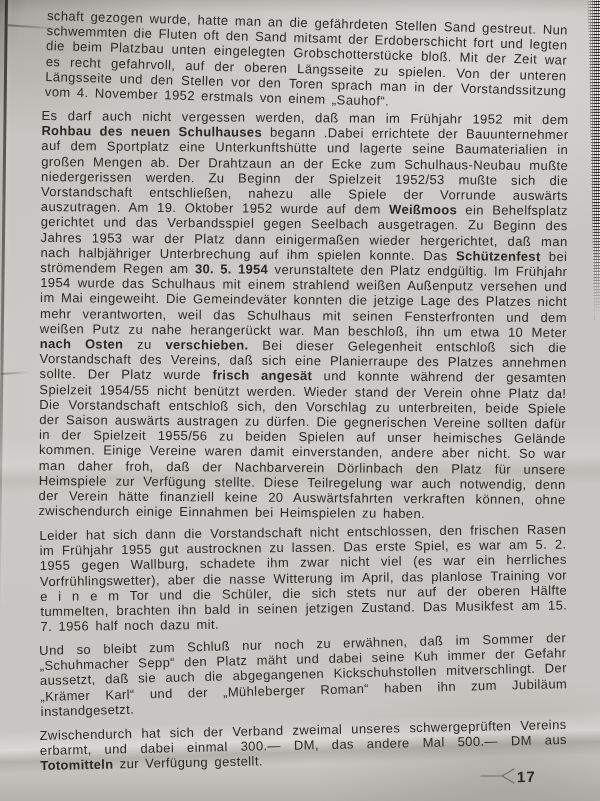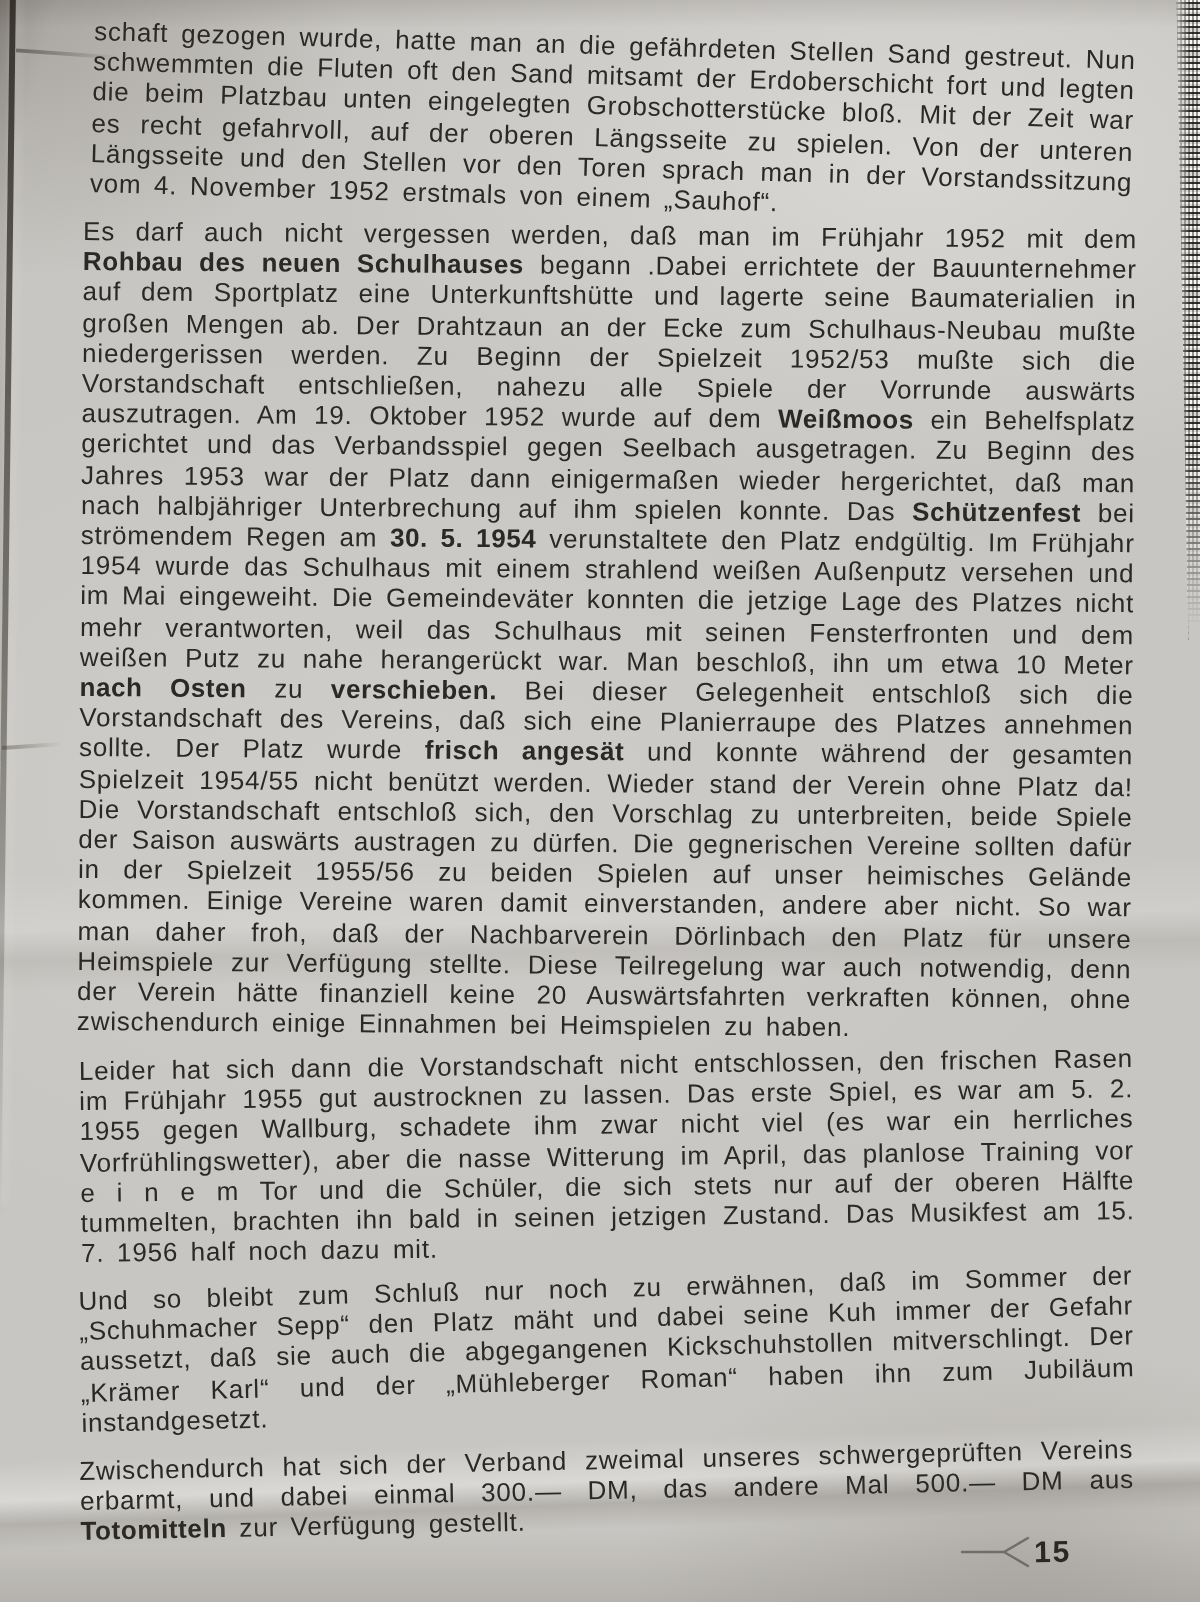--- a/index.html
+++ b/index.html
@@ -98,15 +98,15 @@
   </svg>
 
   <div class="text-block">
       <p class="para para-1"><span>schaft gezogen wurde, hatte man an die gefährdeten Stellen Sand gestreut. Nun schwemmten die Fluten oft den Sand mitsamt der Erdoberschicht fort und legten die beim Platzbau unten eingelegten Grobschotterstücke bloß. Mit der Zeit war es recht gefahrvoll, auf der oberen Längsseite zu spielen. Von der unteren Längsseite und den Stellen vor den Toren sprach man in der Vorstandssitzung vom 4. November 1952 erstmals von einem „Sauhof“.</span></p>
       <p class="para para-2"><span>Es darf auch nicht vergessen werden, daß man im Frühjahr 1952 mit dem </span><b>Rohbau des neuen Schulhauses</b><span> begann .Dabei errichtete der Bauunternehmer auf dem Sportplatz eine Unterkunftshütte und lagerte seine Baumaterialien in großen Mengen ab. Der Drahtzaun an der Ecke zum Schulhaus-Neubau mußte niedergerissen werden. Zu Beginn der Spielzeit 1952/53 mußte sich die Vorstandschaft entschließen, nahezu alle Spiele der Vorrunde auswärts auszutragen. Am 19. Oktober 1952 wurde auf dem </span><b>Weißmoos</b><span> ein Behelfsplatz gerichtet und das Verbandsspiel gegen Seelbach ausgetragen. Zu Beginn des Jahres 1953 war der Platz dann einigermaßen wieder hergerichtet, daß man nach halbjähriger Unterbrechung auf ihm spielen konnte. Das </span><b>Schützenfest</b><span> bei strömendem Regen am </span><b>30. 5. 1954</b><span> verunstaltete den Platz endgültig. Im Frühjahr 1954 wurde das Schulhaus mit einem strahlend weißen Außenputz versehen und im Mai eingeweiht. Die Gemeindeväter konnten die jetzige Lage des Platzes nicht mehr verantworten, weil das Schulhaus mit seinen Fensterfronten und dem weißen Putz zu nahe herangerückt war. Man beschloß, ihn um etwa 10 Meter </span><b>nach Osten</b><span> zu </span><b>verschieben.</b><span> Bei dieser Gelegenheit entschloß sich die Vorstandschaft des Vereins, daß sich eine Planierraupe des Platzes annehmen sollte. Der Platz wurde </span><b>frisch angesät</b><span> und konnte während der gesamten Spielzeit 1954/55 nicht benützt werden. Wieder stand der Verein ohne Platz da! Die Vorstandschaft entschloß sich, den Vorschlag zu unterbreiten, beide Spiele der Saison auswärts austragen zu dürfen. Die gegnerischen Vereine sollten dafür in der Spielzeit 1955/56 zu beiden Spielen auf unser heimisches Gelände kommen. Einige Vereine waren damit einverstanden, andere aber nicht. So war man daher froh, daß der Nachbarverein Dörlinbach den Platz für unsere Heimspiele zur Verfügung stellte. Diese Teilregelung war auch notwendig, denn der Verein hätte finanziell keine 20 Auswärtsfahrten verkraften können, ohne zwischendurch einige Einnahmen bei Heimspielen zu haben.</span></p>
       <p class="para para-3"><span>Leider hat sich dann die Vorstandschaft nicht entschlossen, den frischen Rasen im Frühjahr 1955 gut austrocknen zu lassen. Das erste Spiel, es war am 5. 2. 1955 gegen Wallburg, schadete ihm zwar nicht viel (es war ein herrliches Vorfrühlingswetter), aber die nasse Witterung im April, das planlose Training vor e i n e m Tor und die Schüler, die sich stets nur auf der oberen Hälfte tummelten, brachten ihn bald in seinen jetzigen Zustand. Das Musikfest am 15. 7. 1956 half noch dazu mit.</span></p>
       <p class="para para-4"><span>Und so bleibt zum Schluß nur noch zu erwähnen, daß im Sommer der „Schuhmacher Sepp“ den Platz mäht und dabei seine Kuh immer der Gefahr aussetzt, daß sie auch die abgegangenen Kickschuhstollen mitverschlingt. Der „Krämer Karl“ und der „Mühleberger Roman“ haben ihn zum Jubiläum instandgesetzt.</span></p>
       <p class="para para-5"><span>Zwischendurch hat sich der Verband zweimal unseres schwergeprüften Vereins erbarmt, und dabei einmal 300.— DM, das andere Mal 500.— DM aus </span><b>Totomitteln</b><span> zur Verfügung gestellt.</span></p>
     </div>
 
-  <div class="page-number">15</div>
+  <div class="page-number">17</div>
 
 </div>
 
 </body></html>

